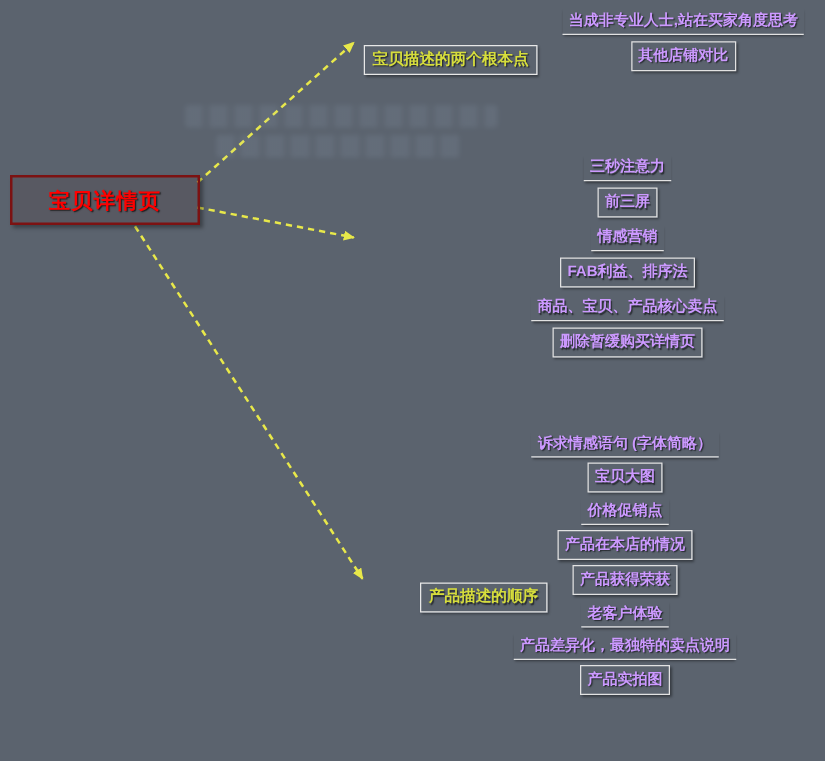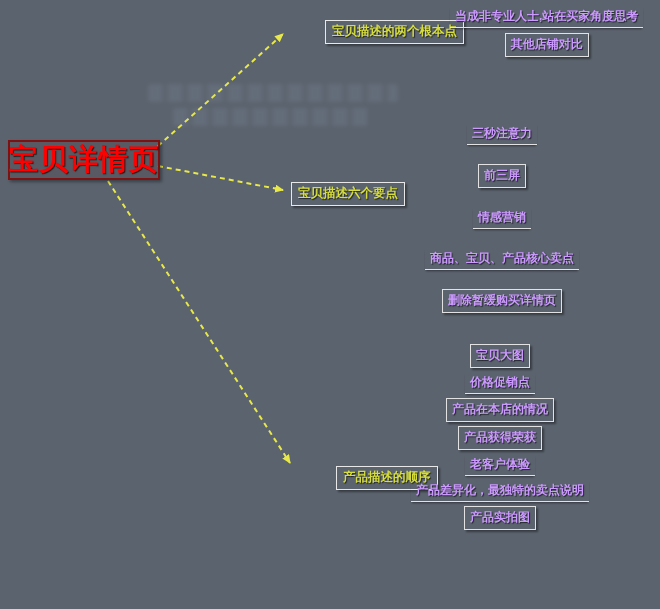--- a/index.html
+++ b/index.html
@@ -18,48 +18,48 @@
   
   .root-node{
     position:absolute;left:8px;top:140px;width:148px;height:36px;
     border:2px solid #7c1212;
     display:flex;align-items:center;justify-content:center;
     background:rgba(70,20,20,0.12);
     box-shadow:2px 2px 3px rgba(0,0,0,0.35);
     cursor:pointer;
   }
   .root-node span{
-    color:#ff0000;font-size:29px;font-weight:bold;letter-spacing:1px;
+    color:#ff0000;font-size:17px;font-weight:bold;letter-spacing:1px;
     text-shadow:1px 1px 1px #1d1d1d;
     white-space:nowrap;
   }
 
   
   .node-yellow{
     position:absolute;
     color:#d6dd3c;font-size:12.5px;font-weight:bold;
     border:1px solid #e8e8e8;
     padding:2px 6px 3px 6px;
     white-space:nowrap;
     box-shadow:1.5px 1.5px 2px rgba(0,0,0,0.4);
     text-shadow:1px 1px 1px #23272c;
     cursor:pointer;
     background:rgba(90,98,110,0.25);
   }
-  .node-two-points{left:291px;top:20px;margin-left:34px;}
+  .node-two-points{left:291px;top:36px;}
   .node-six-points{left:291px;top:182px;}
   .node-order{left:296px;top:466px;margin-left:40px;}
 
   
   .child-list{
     position:absolute;
     display:flex;flex-direction:column;align-items:center;
   }
   .list-two-points{left:450px;top:6px;gap:5px;}
-  .list-six-points{left:425px;top:123px;gap:19px;}
+  .list-six-points{left:425px;top:123px;gap:5px;}
   .list-order{left:411px;top:344px;gap:4px;}
 
   .child{
     color:#cc99ff;font-size:12px;font-weight:bold;
     white-space:nowrap;
     text-shadow:1px 1px 1px #23272c;
     cursor:pointer;
   }
   .child.box{
     border:1px solid #e2e2e2;
@@ -107,31 +107,32 @@
   <div class="root-node">
     <span>宝贝详情页</span>
   </div>
 
   <div class="node-yellow node-two-points">宝贝描述的两个根本点</div>
   <div class="child-list list-two-points">
     <div class="child underline">当成非专业人士,站在买家角度思考</div>
     <div class="child box">其他店铺对比</div>
   </div>
 
-  <div class="node-yellow node-six-points">宝贝描述六个要点</div>
   <div class="child-list list-six-points">
     <div class="child underline">三秒注意力</div>
     <div class="child box">前三屏</div>
     <div class="child underline">情感营销</div>
+    <div class="child box">FAB利益、排序法</div>
     <div class="child underline">商品、宝贝、产品核心卖点</div>
     <div class="child box">删除暂缓购买详情页</div>
   </div>
 
   <div class="node-yellow node-order">产品描述的顺序</div>
   <div class="child-list list-order">
+    <div class="child underline">诉求情感语句 (字体简略）</div>
     <div class="child box">宝贝大图</div>
     <div class="child underline">价格促销点</div>
     <div class="child box">产品在本店的情况</div>
     <div class="child box">产品获得荣获</div>
     <div class="child underline">老客户体验</div>
     <div class="child underline">产品差异化，最独特的卖点说明</div>
     <div class="child box">产品实拍图</div>
 
   </div>
 

